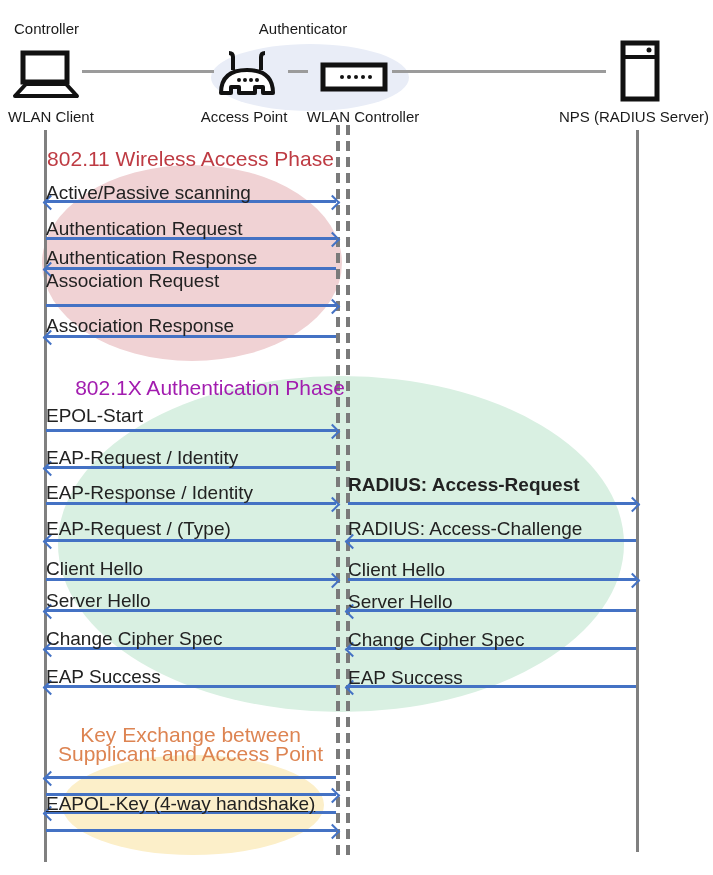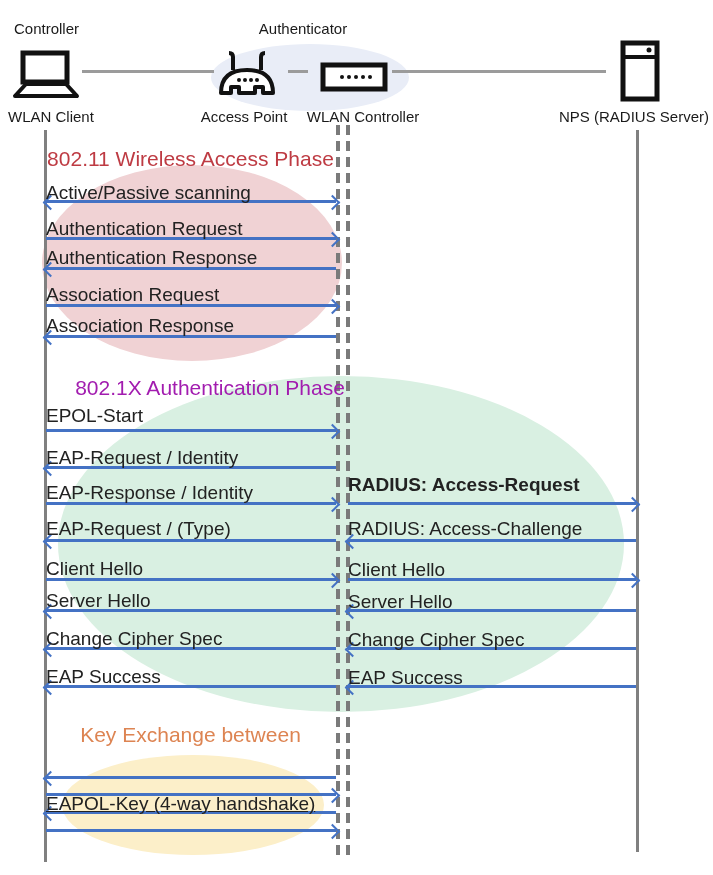--- a/index.html
+++ b/index.html
@@ -82,36 +82,37 @@
   <div class="node-label" style="left:534px;top:108px;width:200px;">NPS (RADIUS Server)</div>
 
   <div class="lifeline" style="left: 44px; top: 130px; height: 732px; background: rgb(128, 128, 128);"></div>
   <div class="dashline" style="left:336px;top:125px;height:730px;"></div>
   <div class="dashline" style="left:346px;top:125px;height:730px;"></div>
   <div class="lifeline" style="left: 636px; top: 130px; height: 722px; background: rgb(128, 128, 128);"></div>
 
   <div class="phase-title" style="left: 45px; top: 147px; width: 291px; color: rgb(190, 59, 67);">802.11 Wireless Access Phase</div>
   <div class="phase-title" style="left: 60px; top: 376px; width: 300px; color: #a21caf;">802.1X Authentication Phase</div>
   <div class="phase-title" style="left: 45px; top: 723px; width: 291px; color: rgb(221, 132, 82);">Key Exchange between</div>
+  <div class="phase-title" style="left: 45px; top: 742px; width: 291px; color: rgb(221, 132, 82);">Supplicant and Access Point</div>
 
   <div id="messages">
       <div class="msg-label" style="top: 184px; left: 46px; width: 290px;">Active/Passive scanning</div>
       <div class="msg-arrow" style="top: 200px; left: 46px; width: 290px; color: rgb(68, 114, 196);">
         <span class="head head-l"></span>
         <span class="head head-r"></span>
       </div>
       <div class="msg-label" style="top: 220px; left: 46px; width: 290px;">Authentication Request</div>
       <div class="msg-arrow" style="top: 237px; left: 46px; width: 290px; color: rgb(68, 114, 196);">
         <span class="head head-r"></span>
       </div>
       <div class="msg-label" style="top: 249px; left: 46px; width: 290px;">Authentication Response</div>
       <div class="msg-arrow" style="top: 267px; left: 46px; width: 290px; color: rgb(68, 114, 196);">
         <span class="head head-l"></span>
       </div>
-      <div class="msg-label" style="top: 286px; left: 46px; width: 290px;">Association Request</div>
+      <div class="msg-label" style="top: 272px; left: 46px; width: 290px;">Association Request</div>
       <div class="msg-arrow" style="top: 304px; left: 46px; width: 290px; color: rgb(68, 114, 196);">
         <span class="head head-r"></span>
       </div>
       <div class="msg-label" style="top: 317px; left: 46px; width: 290px;">Association Response</div>
       <div class="msg-arrow" style="top: 335px; left: 46px; width: 290px; color: rgb(68, 114, 196);">
         <span class="head head-l"></span>
       </div>
       <div class="msg-label" style="top: 407px; left: 46px; width: 290px;">EPOL-Start</div>
       <div class="msg-arrow" style="top: 429px; left: 46px; width: 290px; color: rgb(68, 114, 196);">
         <span class="head head-r"></span>

